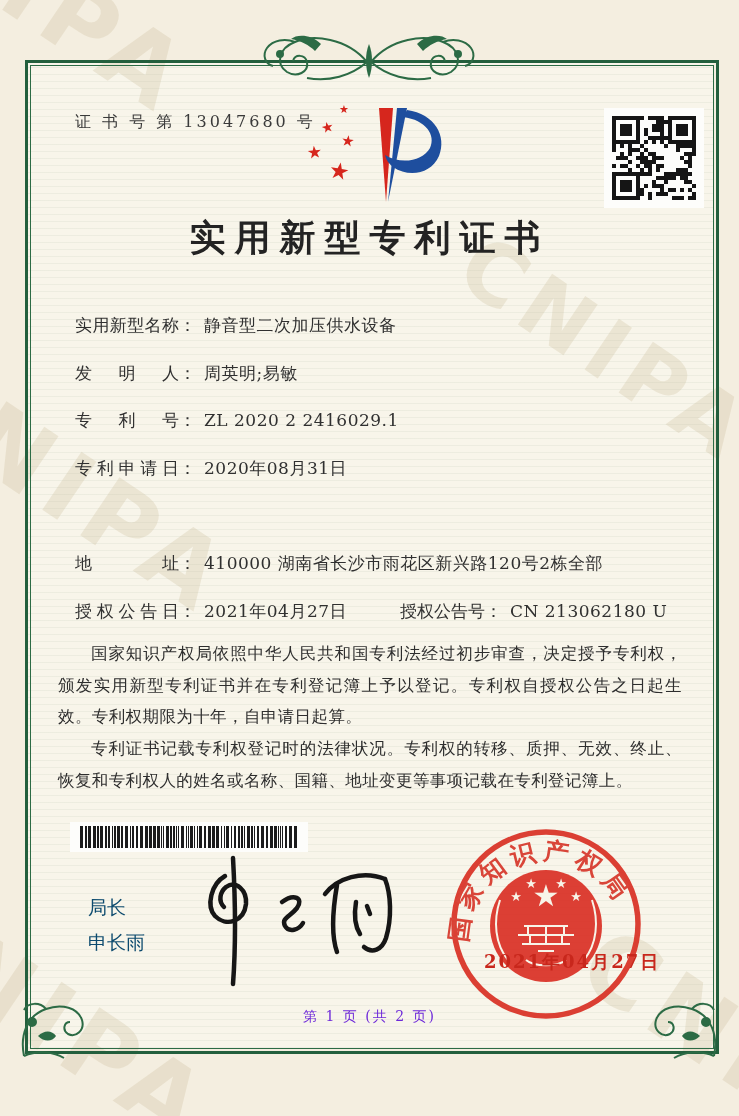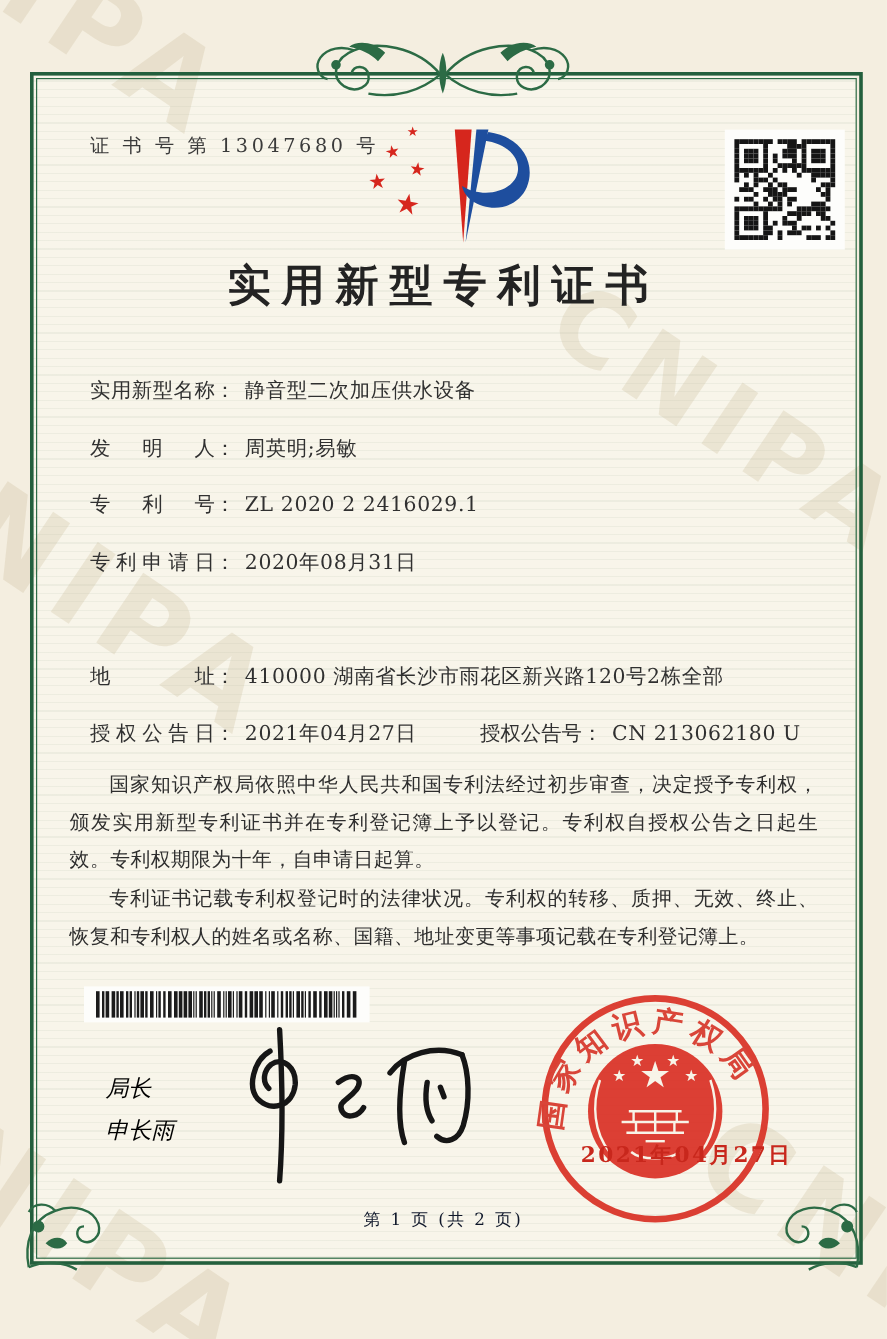--- a/index.html
+++ b/index.html
@@ -52,28 +52,28 @@
   .body-text{position:absolute;left:58px;top:638px;width:624px;font-size:16.5px;
     line-height:1.92;text-align:justify;color:#2e2e2e;}
   .body-text p{margin:0;text-indent:2em;letter-spacing:.4px;}
 
   
   .barcode{position:absolute;left:70px;top:822px;background:#fdfdfb;padding:4px 10px;height:22px;white-space:nowrap;font-size:0;}
   .barcode b{display:inline-block;height:22px;background:#1b1b1b;margin-right:0;}
   .barcode s{display:inline-block;height:22px;}
 
   .signatory{position:absolute;left:88px;top:890px;font-family:"DejaVu Sans","Liberation Sans",sans-serif;
-    font-size:19px;color:#000000;line-height:1.85;font-style:italic;}
+    font-size:19px;color:#0c4a6e;line-height:1.85;}
   .signature{position:absolute;left:185px;top:852px;width:240px;height:140px;}
 
   .seal{position:absolute;left:438px;top:826px;width:216px;height:200px;}
   .seal-date{position:absolute;left:484px;top:950px;font-size:18px;font-weight:700;
     color:#c8271c;letter-spacing:2px;white-space:nowrap;}
 
-  .page-num{position:absolute;left:0;top:1008px;width:739px;text-align:center;font-size:14px;color:#0f172a;letter-spacing:2px;}
+  .page-num{position:absolute;left:0;top:1008px;width:739px;text-align:center;font-size:14px;color:#6d28d9;letter-spacing:2px;}
   .footer-note{position:absolute;left:0;top:1062px;width:739px;text-align:center;}
   .footer-note span{display:inline-block;background:#fbf8f0;padding:2px 10px;font-size:14.5px;letter-spacing:3px;color:#333;}
 </style>
 </head>
 <body>
 
 <div id="page">
 
   <div class="frame-bg"></div>
 

